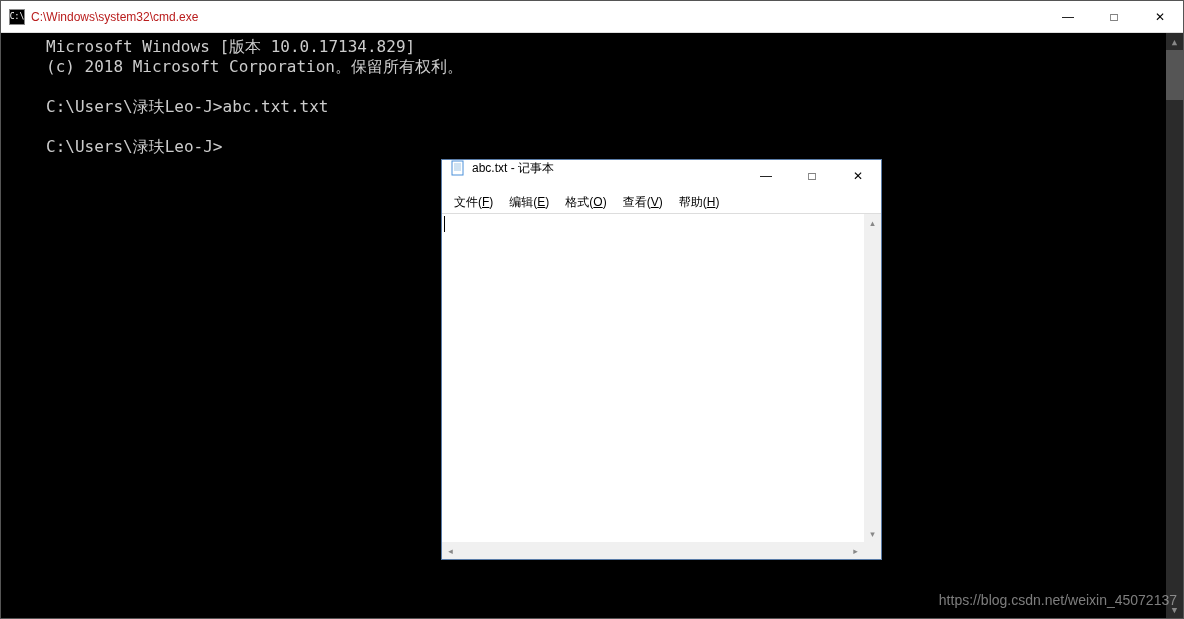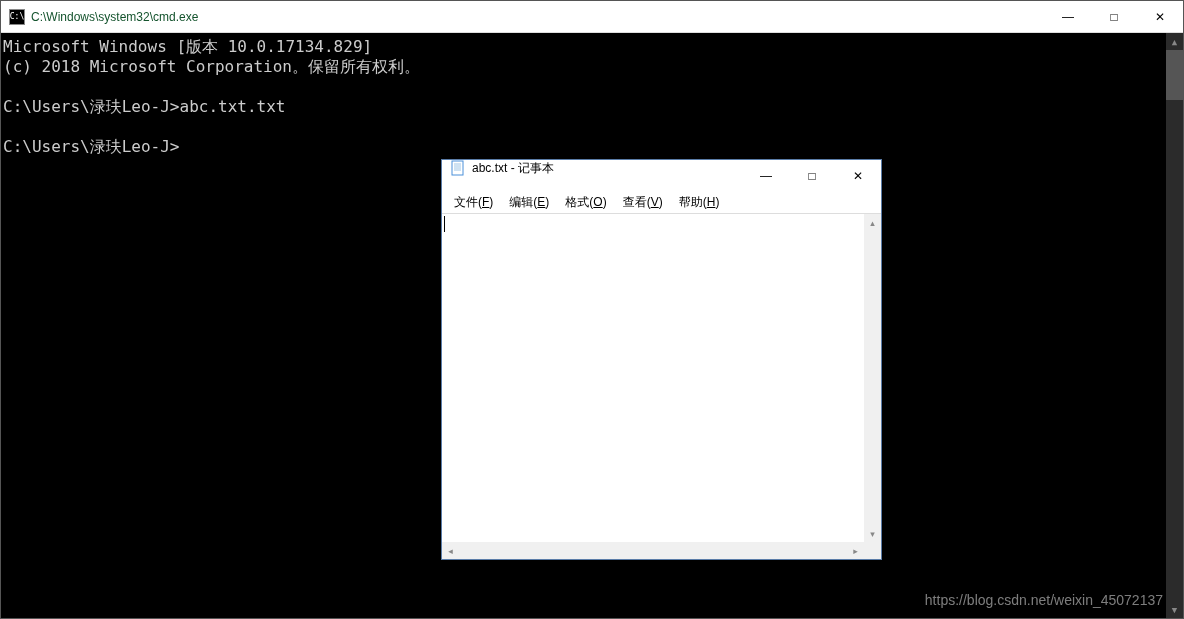--- a/index.html
+++ b/index.html
@@ -35,21 +35,21 @@
       margin-right: 6px;
       display: flex;
       align-items: center;
       justify-content: center;
       font-size: 8px;
       color: #fff;
       font-family: monospace;
     }
     .cmd-title {
       font-size: 12px;
-      color: #14532d;
+      color: #b91c1c;
       flex: 1;
     }
     .cmd-controls {
       display: flex;
       height: 100%;
     }
     .cmd-ctrl {
       width: 46px;
       display: flex;
       align-items: center;
@@ -61,20 +61,21 @@
     .cmd-body {
       background: #000;
       color: #ccc;
       font-family: "NSimSun", "SimSun", Consolas, monospace;
       font-size: 16px;
       line-height: 20px;
       padding: 4px 2px;
       height: calc(100% - 32px);
       position: relative;
       white-space: pre;
+      margin-left: 43px;
     }
     .cmd-scrollbar {
       position: absolute;
       right: 0; top: 0;
       width: 17px;
       height: 100%;
       background: #2b2b2b;
     }
     .cmd-scroll-thumb {
       position: absolute;
@@ -203,21 +204,21 @@
     .notepad-hscroll .scroll-arrow-n.right { right: 0; }
     .notepad-corner {
       position: absolute;
       right: 0; bottom: 0;
       width: 17px; height: 17px;
       background: #f0f0f0;
     }
     .watermark {
       position: absolute;
       bottom: 8px;
-      right: 20px;
+      right: 6px;
       color: #b3b3b3;
       font-size: 14px;
       font-family: Arial, sans-serif;
       opacity: 0.7;
     }
   </style>
 </head>
 <body>
 
 <div class="cmd-window">

